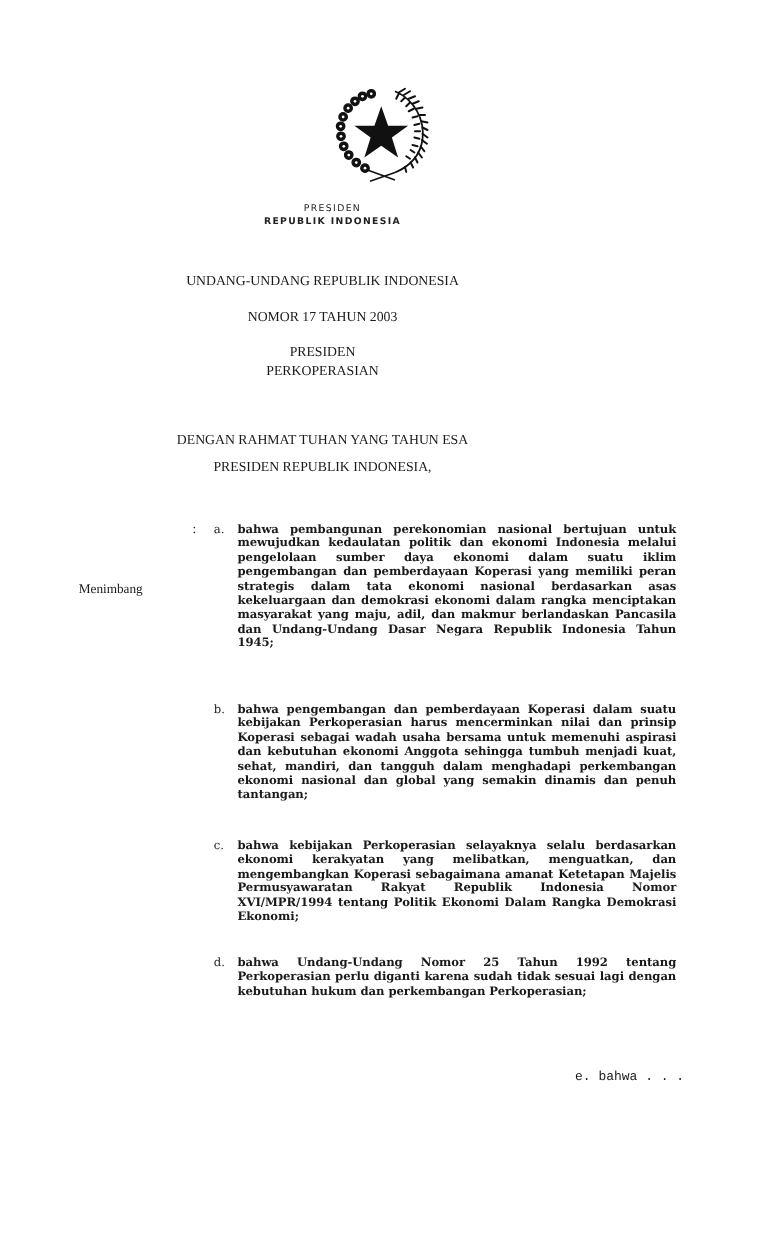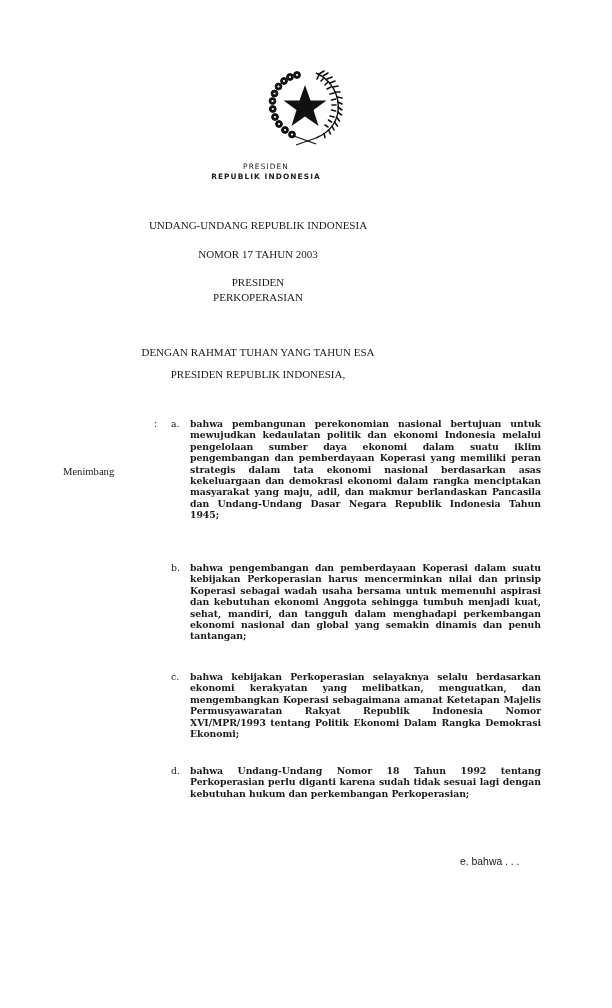--- a/index.html
+++ b/index.html
@@ -7,21 +7,21 @@
   .emblem { position: absolute; left: 264px; top: 66px; width: 82px; height: 82px; }
   .office { position: absolute; left: 0; width: 532px; text-align: center; font-family: "DejaVu Sans", "Liberation Sans", sans-serif; font-size: 7.4px; letter-spacing: 1.1px; color: #222; }
   .office.l1 { top: 162px; }
   .office.l2 { top: 172px; font-weight: bold; }
   .title { position: absolute; left: 0; width: 516px; text-align: center; font-family: "Liberation Serif", serif; font-size: 11px; color: #1a1a1a; }
   .menimbang-label { position: absolute; left: 63px; top: 418px; font-size: 10.6px; font-family: "Liberation Serif", serif; margin-top: 48px; }
   .colon { position: absolute; left: 154px; top: 418px; font-size: 10.6px; font-family: "Liberation Serif", serif; }
   .item { position: absolute; left: 171px; width: 380px; font-family: "DejaVu Serif", serif; }
   .item .letter { position: absolute; left: 0; top: 0; font-size: 9.3px; line-height: 11.4px; }
   .item .text { position: absolute; left: 19px; width: 351px; font-size: 9.3px; line-height: 11.4px; text-align: justify; text-align-last: left; letter-spacing: -0.05px; font-weight: bold; }
-  .next { position: absolute; left: 460px; top: 856px; font-size: 10.4px; font-family: Liberation Sans, sans-serif; }
+  .next { position: absolute; left: 460px; top: 856px; font-size: 10.4px; font-family: Liberation Mono, monospace; }
 </style>
 </head>
 <body>
 
 <svg class="emblem" viewBox="0 0 82 82" xmlns="http://www.w3.org/2000/svg">
 
   <polygon points="41,19 46.5,34.5 62.5,34.5 49.5,44 54.5,60 41,50.5 27.5,60 32.5,44 19.5,34.5 35.5,34.5" fill="#111"></polygon>
 
   <g fill="#111" stroke="#111">
     <circle cx="33" cy="9" r="3.4"></circle>
@@ -102,21 +102,21 @@
   <div class="text">bahwa pembangunan perekonomian nasional bertujuan untuk mewujudkan kedaulatan politik dan ekonomi Indonesia melalui pengelolaan sumber daya ekonomi dalam suatu iklim pengembangan dan pemberdayaan Koperasi yang memiliki peran strategis dalam tata ekonomi nasional berdasarkan asas kekeluargaan dan demokrasi ekonomi dalam rangka menciptakan masyarakat yang maju, adil, dan makmur berlandaskan Pancasila dan Undang-Undang Dasar Negara Republik Indonesia Tahun 1945;</div>
 </div>
 
 <div class="item" style="top:562px">
   <span class="letter">b.</span>
   <div class="text">bahwa pengembangan dan pemberdayaan Koperasi dalam suatu kebijakan Perkoperasian harus mencerminkan nilai dan prinsip Koperasi sebagai wadah usaha bersama untuk memenuhi aspirasi dan kebutuhan ekonomi Anggota sehingga tumbuh menjadi kuat, sehat, mandiri, dan tangguh dalam menghadapi perkembangan ekonomi nasional dan global yang semakin dinamis dan penuh tantangan;</div>
 </div>
 
 <div class="item" style="top:671px">
   <span class="letter">c.</span>
-  <div class="text">bahwa kebijakan Perkoperasian selayaknya selalu berdasarkan ekonomi kerakyatan yang melibatkan, menguatkan, dan mengembangkan Koperasi sebagaimana amanat Ketetapan Majelis Permusyawaratan Rakyat Republik Indonesia Nomor XVI/MPR/1993 tentang Politik Ekonomi Dalam Rangka Demokrasi Ekonomi;</div>
+  <div class="text">bahwa kebijakan Perkoperasian selayaknya selalu berdasarkan ekonomi kerakyatan yang melibatkan, menguatkan, dan mengembangkan Koperasi sebagaimana amanat Ketetapan Majelis Permusyawaratan Rakyat Republik Indonesia Nomor XVI/MPR/1994 tentang Politik Ekonomi Dalam Rangka Demokrasi Ekonomi;</div>
 </div>
 
 <div class="item" style="top:765px">
   <span class="letter">d.</span>
-  <div class="text">bahwa Undang-Undang Nomor 18 Tahun 1992 tentang Perkoperasian perlu diganti karena sudah tidak sesuai lagi dengan kebutuhan hukum dan perkembangan Perkoperasian;</div>
+  <div class="text">bahwa Undang-Undang Nomor 25 Tahun 1992 tentang Perkoperasian perlu diganti karena sudah tidak sesuai lagi dengan kebutuhan hukum dan perkembangan Perkoperasian;</div>
 </div>
 
 <div class="next">e. bahwa . . .</div>
 
 </body></html>

